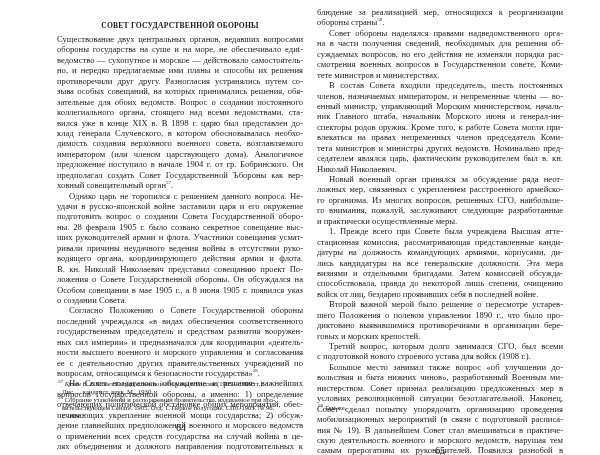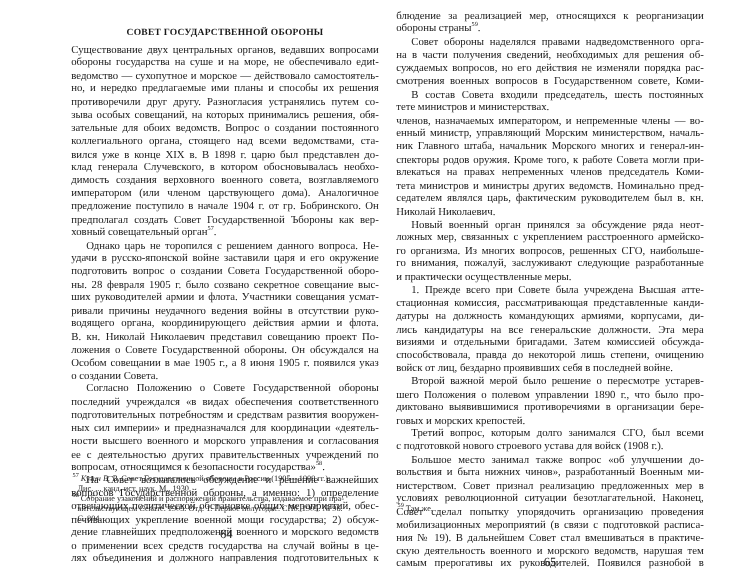--- a/index.html
+++ b/index.html
@@ -55,21 +55,21 @@
         <span class="ln"><span>ны. 28 февраля 1905 г. было созвано секретное совещание выс-</span></span>
         <span class="ln"><span>ших руководителей армии и флота. Участники совещания усмат-</span></span>
         <span class="ln"><span>ривали причины неудачного ведения войны в отсутствии руко-</span></span>
         <span class="ln"><span>водящего органа, координирующего действия армии и флота.</span></span>
         <span class="ln"><span>В. кн. Николай Николаевич представил совещанию проект По-</span></span>
         <span class="ln"><span>ложения о Совете Государственной обороны. Он обсуждался на</span></span>
         <span class="ln"><span>Особом совещании в мае 1905 г., а 8 июня 1905 г. появился указ</span></span>
         <span class="ln last"><span>о создании Совета.</span></span>
         <span class="ln ind"><span>Согласно Положению о Совете Государственной обороны</span></span>
         <span class="ln"><span>последний учреждался «в видах обеспечения соответственного</span></span>
-        <span class="ln"><span>подготовительных потребностям и средствам развития вооружен-</span></span>
+        <span class="ln"><span>государственным председатель и средствам развития вооружен-</span></span>
         <span class="ln"><span>ных сил империи» и предназначался для координации «деятель-</span></span>
         <span class="ln"><span>ности высшего военного и морского управления и согласования</span></span>
         <span class="ln"><span>ее с деятельностью других правительственных учреждений по</span></span>
         <span class="ln last"><span>вопросам, относящимся к безопасности государства»</span><sup>58</sup><span>.</span></span>
         <span class="ln ind"><span>На Совет возлагалось обсуждение и решение важнейших</span></span>
         <span class="ln"><span>вопросов Государственной обороны, а именно: 1) определение</span></span>
         <span class="ln"><span>отвечающих политической обстановке общих мероприятий, обес-</span></span>
         <span class="ln"><span>печивающих укрепление военной мощи государства; 2) обсуж-</span></span>
         <span class="ln"><span>дение главнейших предположений военного и морского ведомств</span></span>
         <span class="ln"><span>о применении всех средств государства на случай войны в це-</span></span>
@@ -88,25 +88,25 @@
 
 <div class="page right">
   <div class="col">
     <div id="right-lines">
         <span class="ln"><span>блюдение за реализацией мер, относящихся к реорганизации</span></span>
         <span class="ln last"><span>обороны страны</span><sup>59</sup><span>.</span></span>
         <span class="ln ind"><span>Совет обороны наделялся правами надведомственного орга-</span></span>
         <span class="ln"><span>на в части получения сведений, необходимых для решения об-</span></span>
         <span class="ln"><span>суждаемых вопросов, но его действия не изменяли порядка рас-</span></span>
         <span class="ln"><span>смотрения военных вопросов в Государственном совете, Коми-</span></span>
+        <span class="ln last"><span>тете министров и министерствах.</span></span>
         <span class="ln ind"><span>В состав Совета входили председатель, шесть постоянных</span></span>
-        <span class="ln last"><span>тете министров и министерствах.</span></span>
         <span class="ln"><span>членов, назначаемых императором, и непременные члены — во-</span></span>
         <span class="ln"><span>енный министр, управляющий Морским министерством, началь-</span></span>
-        <span class="ln"><span>ник Главного штаба, начальник Морского многих и генерал-ин-</span></span>
+        <span class="ln"><span>ник Главного штаба, начальник Морского июня и генерал-ин-</span></span>
         <span class="ln"><span>спекторы родов оружия. Кроме того, к работе Совета могли при-</span></span>
         <span class="ln"><span>влекаться на правах непременных членов председатель Коми-</span></span>
         <span class="ln"><span>тета министров и министры других ведомств. Номинально пред-</span></span>
         <span class="ln"><span>седателем являлся царь, фактическим руководителем был в. кн.</span></span>
         <span class="ln last"><span>Николай Николаевич.</span></span>
         <span class="ln ind"><span>Новый военный орган принялся за обсуждение ряда неот-</span></span>
         <span class="ln"><span>ложных мер, связанных с укреплением расстроенного армейско-</span></span>
         <span class="ln"><span>го организма. Из многих вопросов, решенных СГО, наибольше-</span></span>
         <span class="ln"><span>го внимания, пожалуй, заслуживают следующие разработанные</span></span>
         <span class="ln last"><span>и практически осуществленные меры.</span></span>

